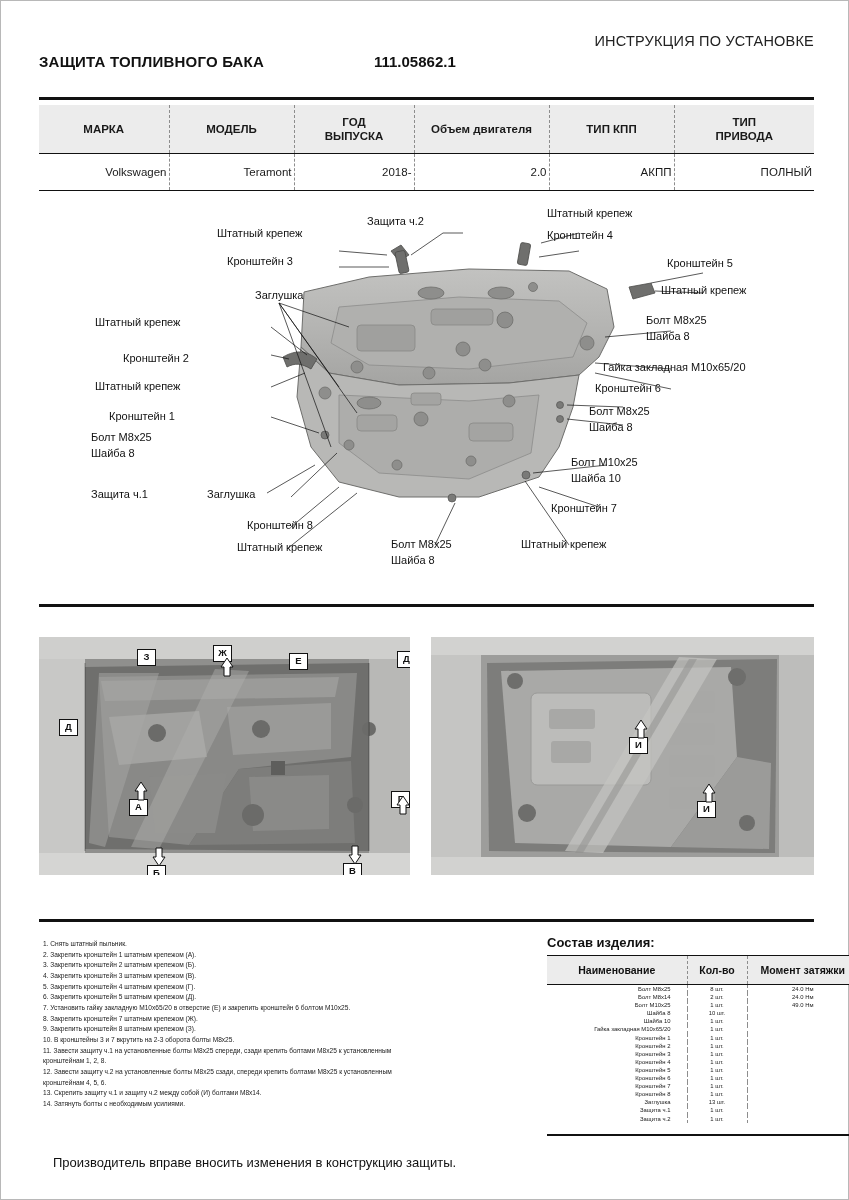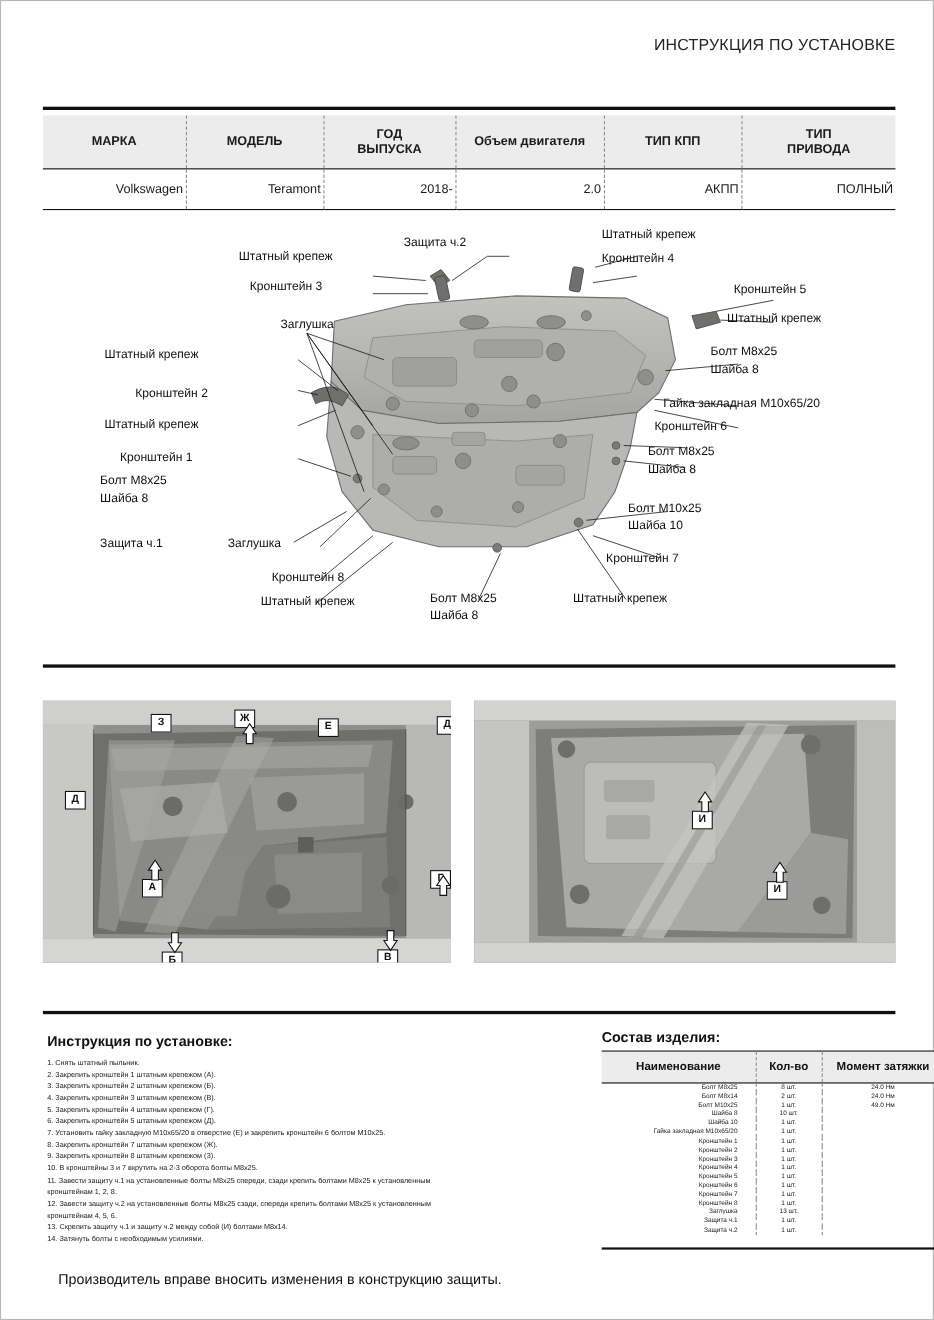--- a/index.html
+++ b/index.html
@@ -248,20 +248,24 @@
   .footer a { color: #111; text-decoration: underline; font-weight: bold; }
   .support-label { }
 </style>
 </head>
 <body>
 
 <div class="page">
 
   <div class="header">
     <div class="h-title1">ИНСТРУКЦИЯ ПО УСТАНОВКЕ</div>
+    <div class="h-row2">
+      <div class="h-title2">ЗАЩИТА ТОПЛИВНОГО БАКА</div>
+      <div class="h-code">111.05862.1</div>
+    </div>
   </div>
 
   <div class="rule-top"></div>
 
   <table class="spec">
     <colgroup>
       <col style="width:130px">
         <col style="width:125px">
         <col style="width:120px">
       <col style="width:135px">
@@ -496,21 +500,20 @@
           <path d="M204 92 l6 -9 l6 9 l-3 0 l0 9 l-6 0 l0 -9 z"></path>
           <path d="M272 156 l6 -9 l6 9 l-3 0 l0 9 l-6 0 l0 -9 z"></path>
         </g>
       </svg>
     </div>
   </div>
 
   <div class="rule-bot"></div>
 
   <div class="instr">
-    <div class="instr-title">Инструкция по установке:</div>
     <div class="instr-list">
       <div>1. Снять штатный пыльник.</div>
       <div>2. Закрепить кронштейн 1 штатным крепежом (А).</div>
       <div>3. Закрепить кронштейн 2 штатным крепежом (Б).</div>
       <div>4. Закрепить кронштейн 3 штатным крепежом (В).</div>
       <div>5. Закрепить кронштейн 4 штатным крепежом (Г).</div>
       <div>6. Закрепить кронштейн 5 штатным крепежом (Д).</div>
       <div>7. Установить гайку закладную М10х65/20 в отверстие (Е) и закрепить кронштейн 6 болтом М10х25.</div>
       <div>8. Закрепить кронштейн 7 штатным крепежом (Ж).</div>
       <div>9. Закрепить кронштейн 8 штатным крепежом (З).</div>

